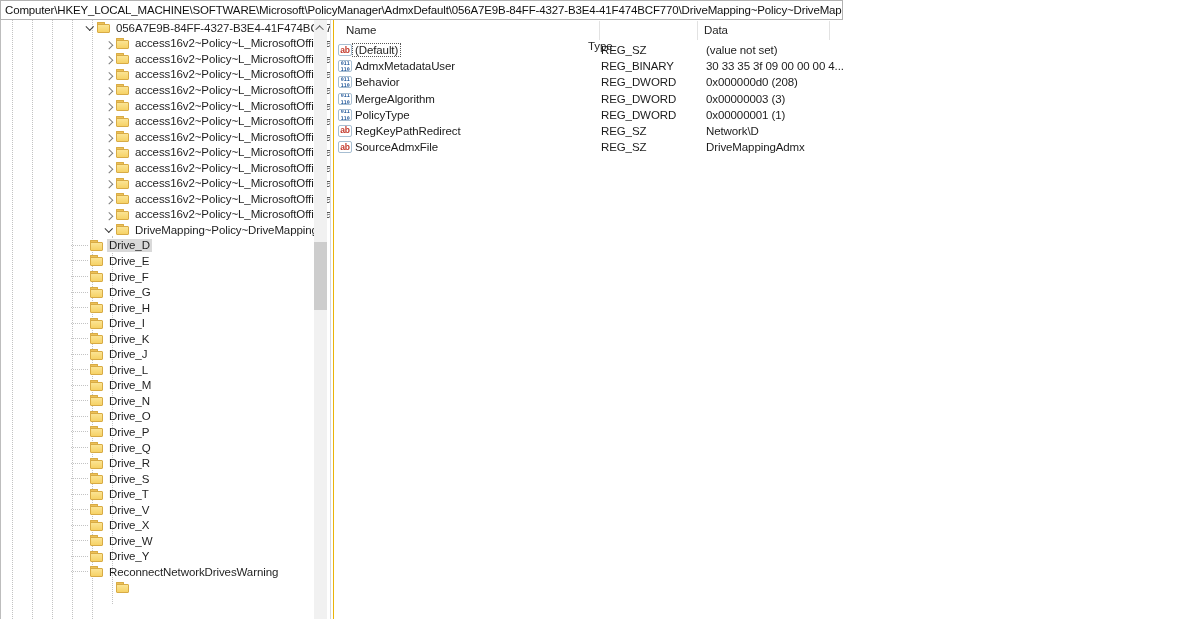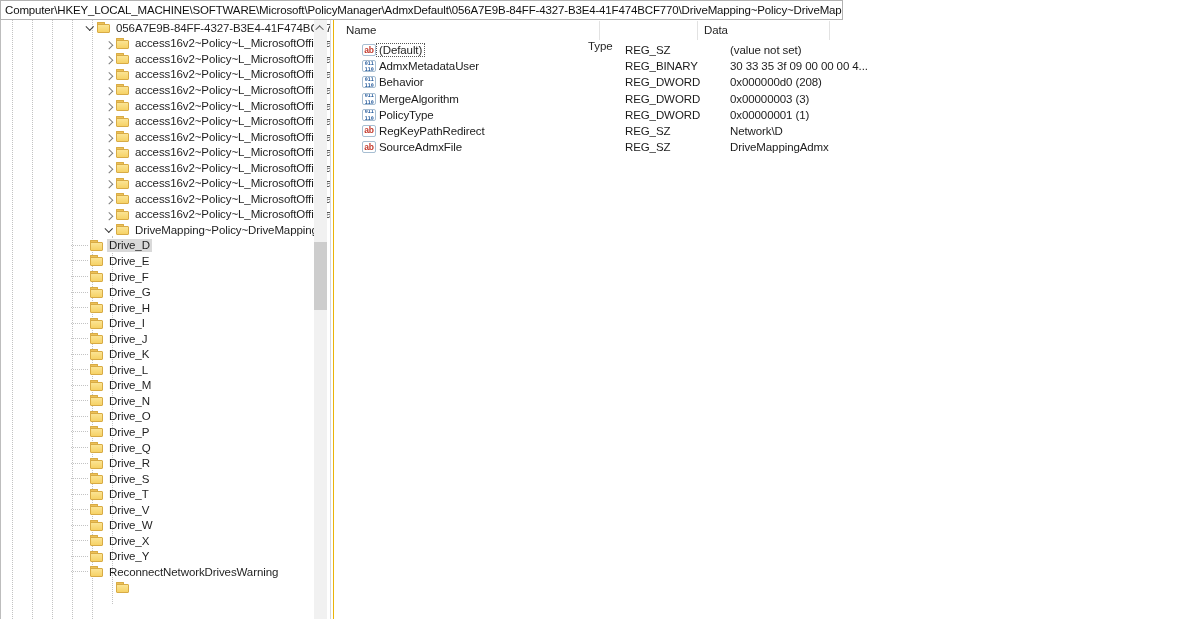--- a/index.html
+++ b/index.html
@@ -63,21 +63,21 @@
 
   
   .listpane { position:absolute; left:333px; top:0; width:620px; height:599px;
               border-left:1px solid #eab308; background:#fff; font-size:11.5px;
               letter-spacing:-0.1px; color:#1c1c1c; }
   .lheader { position:absolute; left:0; top:0; width:100%; height:21px; }
   .hcell { position:absolute; top:0; height:21px; line-height:21px; color:#262626; }
   .hname { left:12px; } .htype { left:254px;margin-top:16px; } .hdata { left:370px; }
   .hsep { position:absolute; top:1px; width:1px; height:19px; background:#e2e2e2; }
 
-  .listrows { position:absolute; left:0; top:22px; width:100%;margin-left:24px; }
+  .listrows { position:absolute; left:0; top:22px; width:100%; }
   .vrow { position:relative; height:16.2px; line-height:16.2px; white-space:nowrap; }
   .vname { position:absolute; left:21px; }
   .vname .focusbox { border:1px dotted #565656; padding:0 2px; margin-left:-3px; }
   .vtype { position:absolute; left:267px; }
   .vdata { position:absolute; left:372px; }
   .vicon { position:absolute; left:4px; top:2px; width:14px; height:12px;
            background:#fff; border:1px solid #a7bed2; border-radius:2px;
            display:flex; flex-direction:column; align-items:center; justify-content:center;
            overflow:hidden; }
   .icon-ab { color:#c3392c; font-weight:bold; font-size:8.5px; line-height:9px; }
@@ -222,32 +222,32 @@
           <div class="trow lvl8 leaf">
 
     <span class="stub"></span>
     <span class="folder"></span>
     <span class="tlabel">Drive_I</span>
   </div>
           <div class="trow lvl8 leaf">
 
     <span class="stub"></span>
     <span class="folder"></span>
+    <span class="tlabel">Drive_K</span>
+  </div>
+          <div class="trow lvl8 leaf">
+
+    <span class="stub"></span>
+    <span class="folder"></span>
     <span class="tlabel">Drive_J</span>
   </div>
           <div class="trow lvl8 leaf">
 
     <span class="stub"></span>
     <span class="folder"></span>
-    <span class="tlabel">Drive_K</span>
-  </div>
-          <div class="trow lvl8 leaf">
-
-    <span class="stub"></span>
-    <span class="folder"></span>
     <span class="tlabel">Drive_L</span>
   </div>
           <div class="trow lvl8 leaf">
 
     <span class="stub"></span>
     <span class="folder"></span>
     <span class="tlabel">Drive_M</span>
   </div>
           <div class="trow lvl8 leaf">
 
@@ -294,27 +294,27 @@
           <div class="trow lvl8 leaf">
 
     <span class="stub"></span>
     <span class="folder"></span>
     <span class="tlabel">Drive_V</span>
   </div>
           <div class="trow lvl8 leaf">
 
     <span class="stub"></span>
     <span class="folder"></span>
+    <span class="tlabel">Drive_X</span>
+  </div>
+          <div class="trow lvl8 leaf">
+
+    <span class="stub"></span>
+    <span class="folder"></span>
     <span class="tlabel">Drive_W</span>
-  </div>
-          <div class="trow lvl8 leaf">
-
-    <span class="stub"></span>
-    <span class="folder"></span>
-    <span class="tlabel">Drive_X</span>
   </div>
           <div class="trow lvl8 leaf">
 
     <span class="stub"></span>
     <span class="folder"></span>
     <span class="tlabel">Drive_Y</span>
   </div>
           <div class="trow lvl8 leaf">
 
     <span class="stub"></span>

